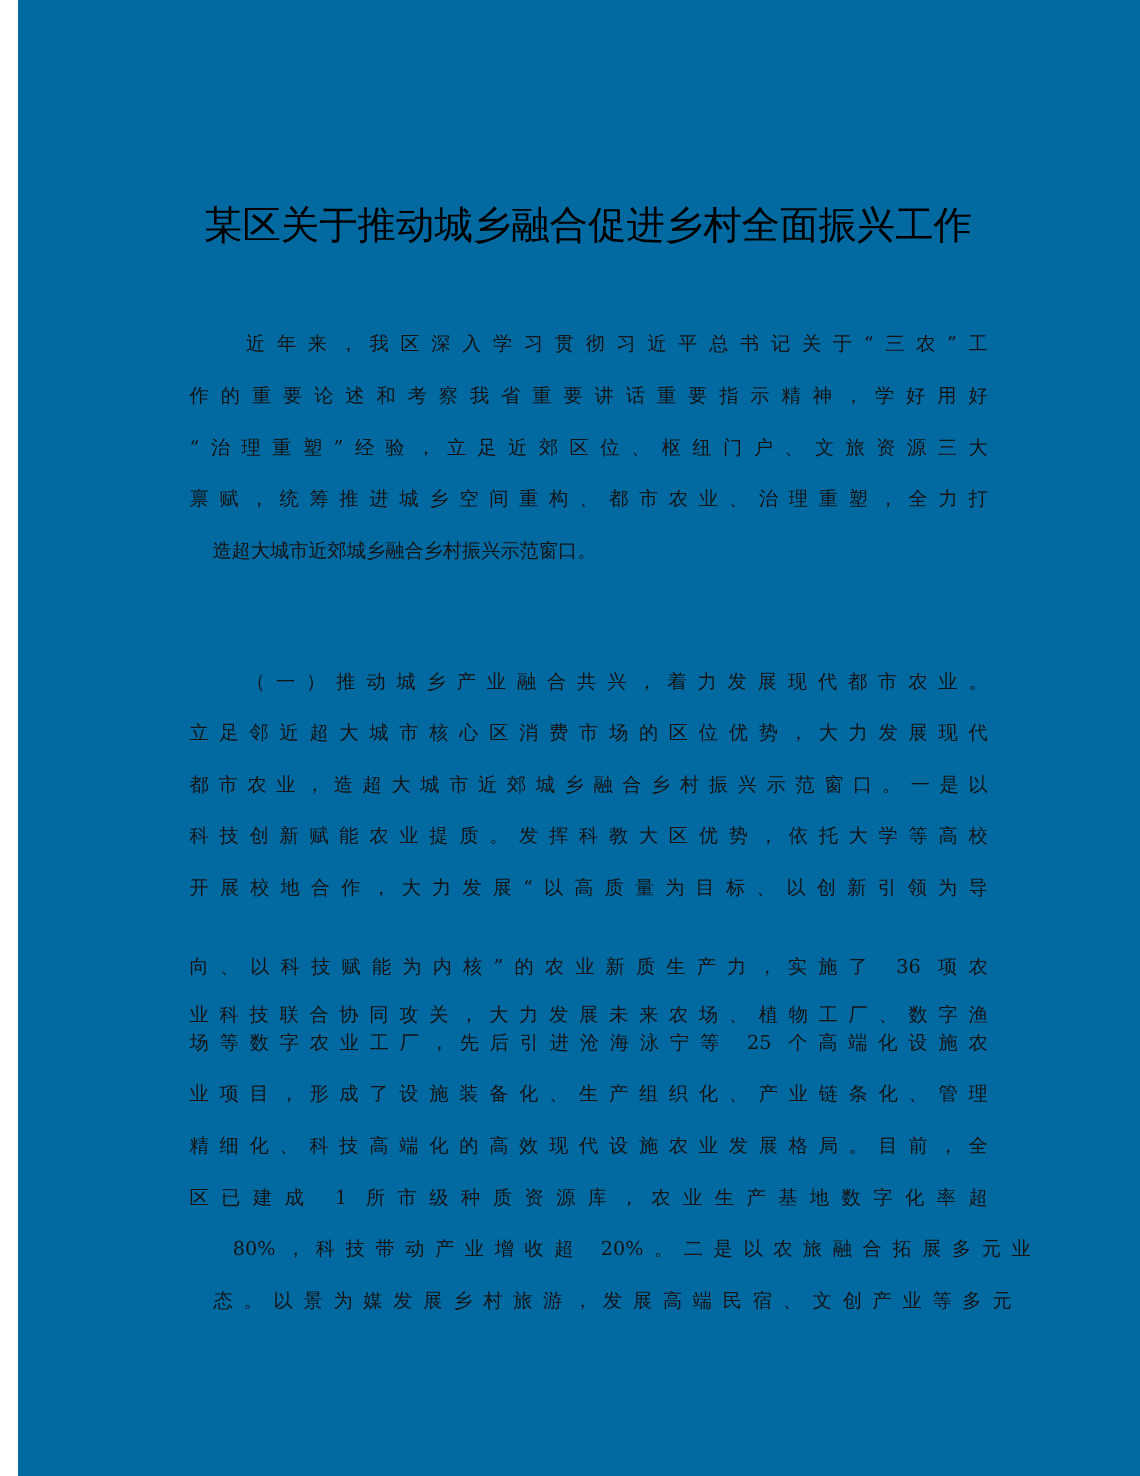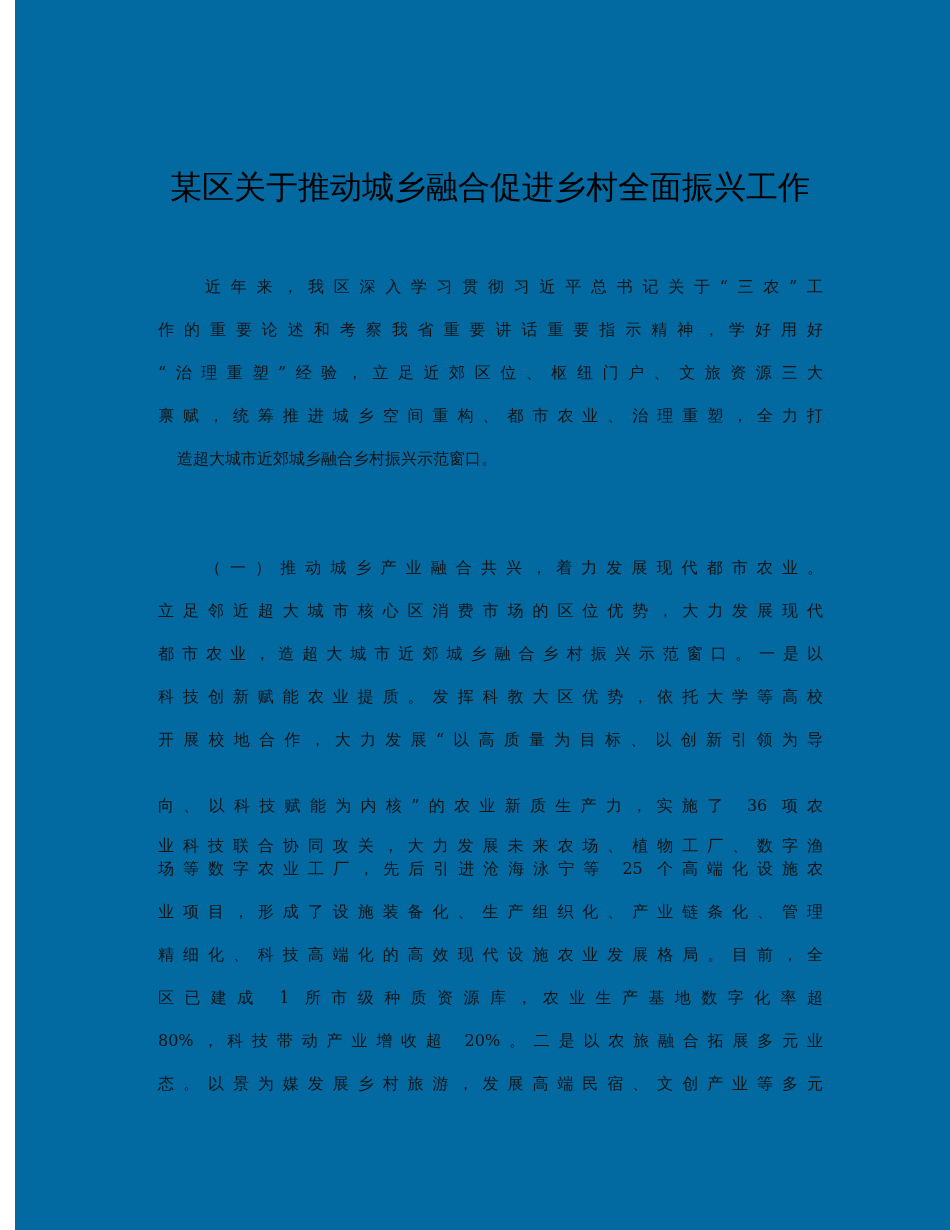--- a/index.html
+++ b/index.html
@@ -73,17 +73,17 @@
     <div class="line" style="top:596px;">立足邻近超大城市核心区消费市场的区位优势，大力发展现代</div>
     <div class="line" style="top:639px;">都市农业，造超大城市近郊城乡融合乡村振兴示范窗口。一是以</div>
     <div class="line" style="top:682px;">科技创新赋能农业提质。发挥科教大区优势，依托大学等高校</div>
     <div class="line" style="top:725px;">开展校地合作，大力发展“以高质量为目标、以创新引领为导</div>
     <div class="line" style="top:768px;margin-top:23px;">向、以科技赋能为内核”的农业新质生产力，实施了 36 项农</div>
     <div class="line" style="top:811px;margin-top:20px;">业科技联合协同攻关，大力发展未来农场、植物工厂、数字渔</div>
     <div class="line" style="top:854px;">场等数字农业工厂，先后引进沧海泳宁等 25 个高端化设施农</div>
     <div class="line" style="top:897px;">业项目，形成了设施装备化、生产组织化、产业链条化、管理</div>
     <div class="line" style="top:940px;">精细化、科技高端化的高效现代设施农业发展格局。目前，全</div>
     <div class="line" style="top:983px;">区已建成 1 所市级种质资源库，农业生产基地数字化率超</div>
-    <div class="line" style="top:1026px;">80%，科技带动产业增收超 20%。二是以农旅融合拓展多元业</div>
-    <div class="line" style="top:1069px;">态。以景为媒发展乡村旅游，发展高端民宿、文创产业等多元</div>
+    <div class="line" style="top:1026px;margin-left:36px;">80%，科技带动产业增收超 20%。二是以农旅融合拓展多元业</div>
+    <div class="line" style="top:1069px;margin-left:20px;">态。以景为媒发展乡村旅游，发展高端民宿、文创产业等多元</div>
   </div>
 
 </div>
 
 </body></html>

